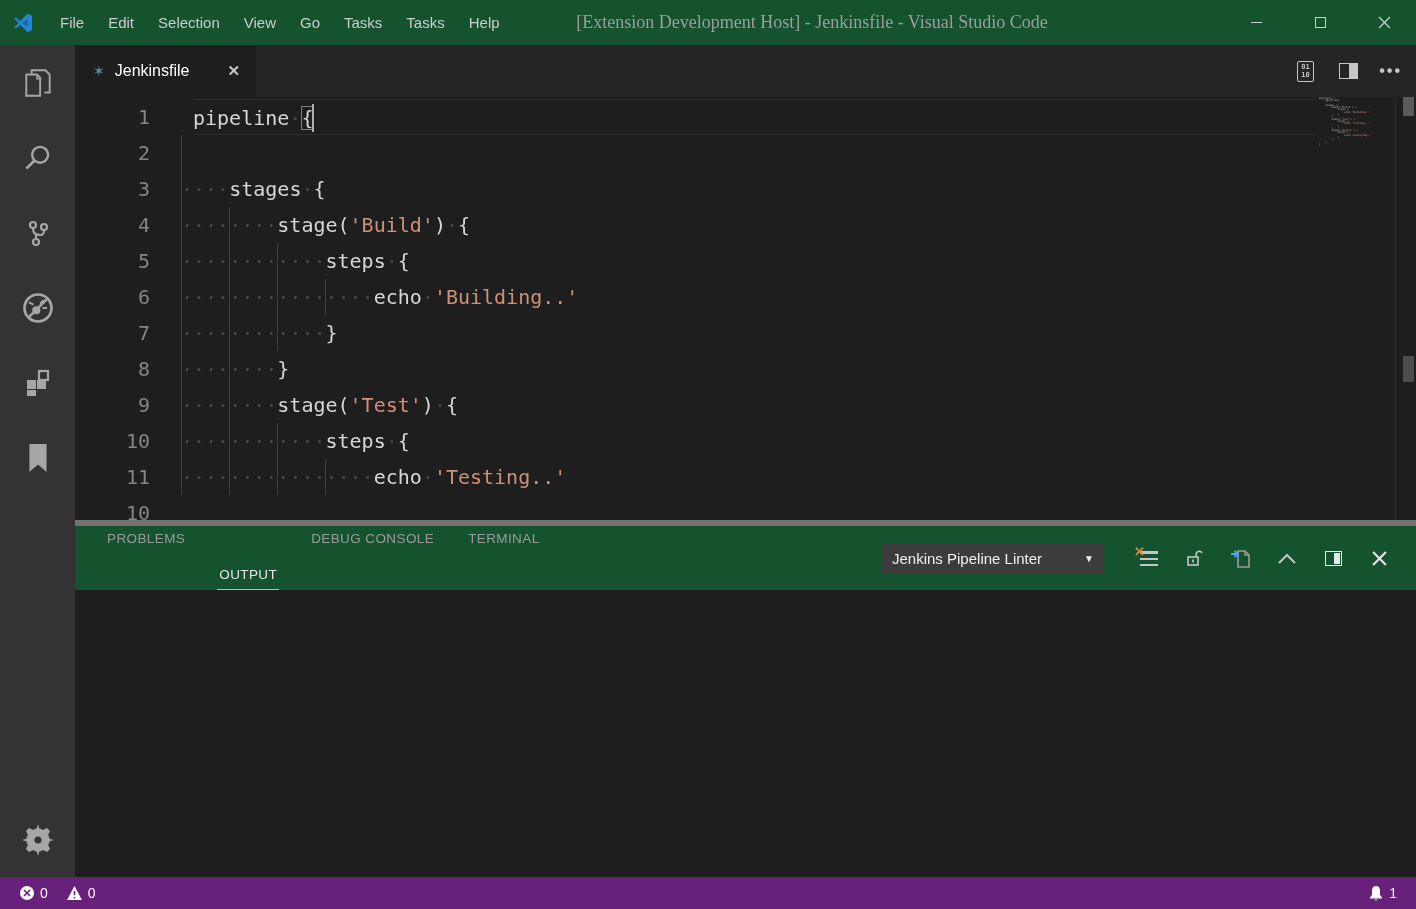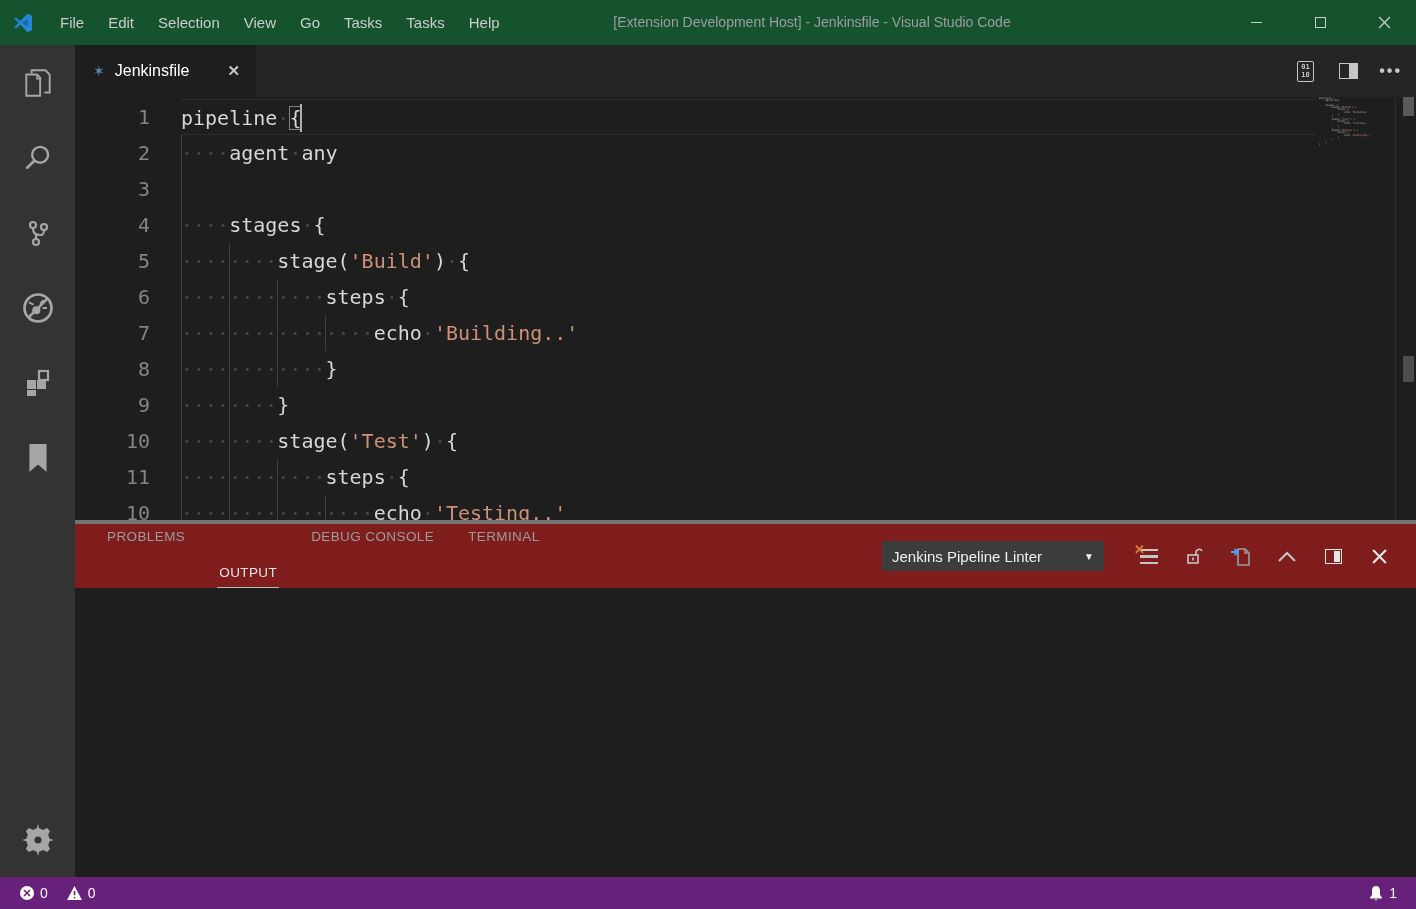--- a/index.html
+++ b/index.html
@@ -7,21 +7,21 @@
               font-family:"Liberation Sans", sans-serif; }
   #window { position:relative; width:1416px; height:909px; background:#1e1e1e; }
 
   
   .titlebar { position:absolute; left:0; top:0; width:1416px; height:45px;
               background:#14532d; display:flex; align-items:center; }
   .logo { width:22px; height:22px; margin:0 14px 0 12px; flex:0 0 auto; }
   .menu-item { color:#cccccc; font-size:15px; padding:0 12px; height:45px;
                line-height:45px; cursor:default; }
   .win-title { position:absolute; left:812px; top:0; transform:translateX(-50%);
-               color:#9d9d9d; font-size:14px; line-height:45px; white-space:nowrap; }
+               color:#9d9d9d; font-size:18px; line-height:45px; white-space:nowrap;font-family:Liberation Serif, serif; }
   .win-controls { position:absolute; right:0; top:0; height:45px; display:flex; }
   .win-btn { width:64px; height:45px; display:flex; align-items:center; justify-content:center; }
   .glyph-min { width:11px; height:1px; background:#cccccc; }
   .glyph-max { width:11px; height:11px; border:1px solid #cccccc; }
 
   
   .activitybar { position:absolute; left:0; top:45px; width:75px; height:832px;
                  background:#333333; display:flex; flex-direction:column; }
   .ab-item { width:75px; height:75px; display:flex; align-items:center; justify-content:center; }
   .ab-spacer { flex:1; }
@@ -42,21 +42,21 @@
 
   
   .editor { position:relative; width:100%; height:423px; background:#1e1e1e; overflow:hidden; }
   .code-font { font-family:"DejaVu Sans Mono","Liberation Mono",monospace; font-size:20px; }
   .gutter-col { position:absolute; left:0; top:2px; width:75px; text-align:right;
                 color:#858585; }
   .gutter-col div { height:36px; line-height:36px; }
   .code-col { position:absolute; left:106px; right:100px; top:2px; }
   .code-row { position:relative; height:36px; line-height:36px; white-space:pre;
               color:#d7d7d7; }
-  .code-row.current { border-top:1px solid #2d2d2d; border-bottom:1px solid #2d2d2d; }
+  .code-row.current { border-top:1px solid #2d2d2d; border-bottom:1px solid #2d2d2d;margin-left:12px; }
   .tok-plain { color:#d7d7d7; }
   .tok-string { color:#ce9178; }
   .tok-bracket { color:#d7d7d7; outline:1px solid #7f7f7f; outline-offset:-1px; }
   .ws { color:rgba(212,212,212,0.22); }
   .guide { position:absolute; top:0; width:1px; height:36px; background:#404040; }
   .cursor { position:absolute; top:4px; width:2px; height:28px; background:#aeafad; }
 
   
   .minimap { position:absolute; right:21px; top:0; width:79px; height:100%;
              overflow:hidden; padding:1px 0 0 3px; }
@@ -65,22 +65,22 @@
   .mm-row .tok-plain { color:rgba(210,210,210,0.8); }
   .mm-row .tok-bracket { color:rgba(210,210,210,0.8); outline:none; }
   .mm-row .tok-string { color:#ce9178; }
   .mm-row .ws { color:transparent; }
   .scrollcol { position:absolute; right:0; top:0; width:21px; height:100%;
                border-left:1px solid rgba(255,255,255,0.07); }
   .sc-thumb { position:absolute; left:7px; top:0; width:11px; height:19px; background:#5a5a5a; }
   .sc-marker { position:absolute; left:7px; top:259px; width:11px; height:26px; background:#4d4d4d; }
 
   
-  .panel { position:relative; width:100%; height:357px; background:#7f1d1d;
-           border-top:4px solid #737373; }
+  .panel { position:relative; width:100%; height:357px; background:#14532d;
+           border-top:6px solid #737373; }
   .panel-header { position:relative; height:64px; display:flex; align-items:center;
                   padding-left:30px; }
   .panel-tab { position:relative; margin-right:30px; font-size:13.5px; letter-spacing:0.4px;
                color:#9b9b9b; padding:6px 2px 10px 2px; }
   .panel-tab.active { color:#e7e7e7;margin-top:36px; }
   .panel-tab.active::after { content:""; position:absolute; left:0; right:0; bottom:2px;
                height:1px; background:#bcbcbc; }
   .panel-actions { position:absolute; right:0; top:0; height:64px; display:flex;
                    align-items:center; padding-right:14px;margin-left:44px; }
   .channel-select { width:222px; height:30px; background:#3c3c3c; color:#f0f0f0;
@@ -233,21 +233,20 @@
           <div>6</div>
           <div>7</div>
           <div>8</div>
           <div>9</div>
           <div>10</div>
           <div>11</div>
           <div>10</div>
         </div>
       <div class="code-col">
           <div class="code-row current"><span class="tok-plain">pipeline</span><span class="ws">·</span><span class="tok-bracket">{</span><i class="cursor" style="left: calc(10ch - 1px);"></i></div>
-          <div class="code-row"><i class="guide" style="left: 0ch;"></i><span class="ws">····</span><span class="tok-plain">agent</span><span class="ws">·</span><span class="tok-plain">any</span></div>
           <div class="code-row"><i class="guide" style="left: 0ch;"></i></div>
           <div class="code-row"><i class="guide" style="left: 0ch;"></i><span class="ws">····</span><span class="tok-plain">stages</span><span class="ws">·</span><span class="tok-plain">{</span></div>
           <div class="code-row"><i class="guide" style="left: 0ch;"></i><i class="guide" style="left: 4ch;"></i><span class="ws">········</span><span class="tok-plain">stage(</span><span class="tok-string">'Build'</span><span class="tok-plain">)</span><span class="ws">·</span><span class="tok-plain">{</span></div>
           <div class="code-row"><i class="guide" style="left: 0ch;"></i><i class="guide" style="left: 4ch;"></i><i class="guide" style="left: 8ch;"></i><span class="ws">············</span><span class="tok-plain">steps</span><span class="ws">·</span><span class="tok-plain">{</span></div>
           <div class="code-row"><i class="guide" style="left: 0ch;"></i><i class="guide" style="left: 4ch;"></i><i class="guide" style="left: 8ch;"></i><i class="guide" style="left: 12ch;"></i><span class="ws">················</span><span class="tok-plain">echo</span><span class="ws">·</span><span class="tok-string">'Building..'</span></div>
           <div class="code-row"><i class="guide" style="left: 0ch;"></i><i class="guide" style="left: 4ch;"></i><i class="guide" style="left: 8ch;"></i><span class="ws">············</span><span class="tok-plain">}</span></div>
           <div class="code-row"><i class="guide" style="left: 0ch;"></i><i class="guide" style="left: 4ch;"></i><span class="ws">········</span><span class="tok-plain">}</span></div>
           <div class="code-row"><i class="guide" style="left: 0ch;"></i><i class="guide" style="left: 4ch;"></i><span class="ws">········</span><span class="tok-plain">stage(</span><span class="tok-string">'Test'</span><span class="tok-plain">)</span><span class="ws">·</span><span class="tok-plain">{</span></div>
           <div class="code-row"><i class="guide" style="left: 0ch;"></i><i class="guide" style="left: 4ch;"></i><i class="guide" style="left: 8ch;"></i><span class="ws">············</span><span class="tok-plain">steps</span><span class="ws">·</span><span class="tok-plain">{</span></div>
           <div class="code-row"><i class="guide" style="left: 0ch;"></i><i class="guide" style="left: 4ch;"></i><i class="guide" style="left: 8ch;"></i><i class="guide" style="left: 12ch;"></i><span class="ws">················</span><span class="tok-plain">echo</span><span class="ws">·</span><span class="tok-string">'Testing..'</span></div>

